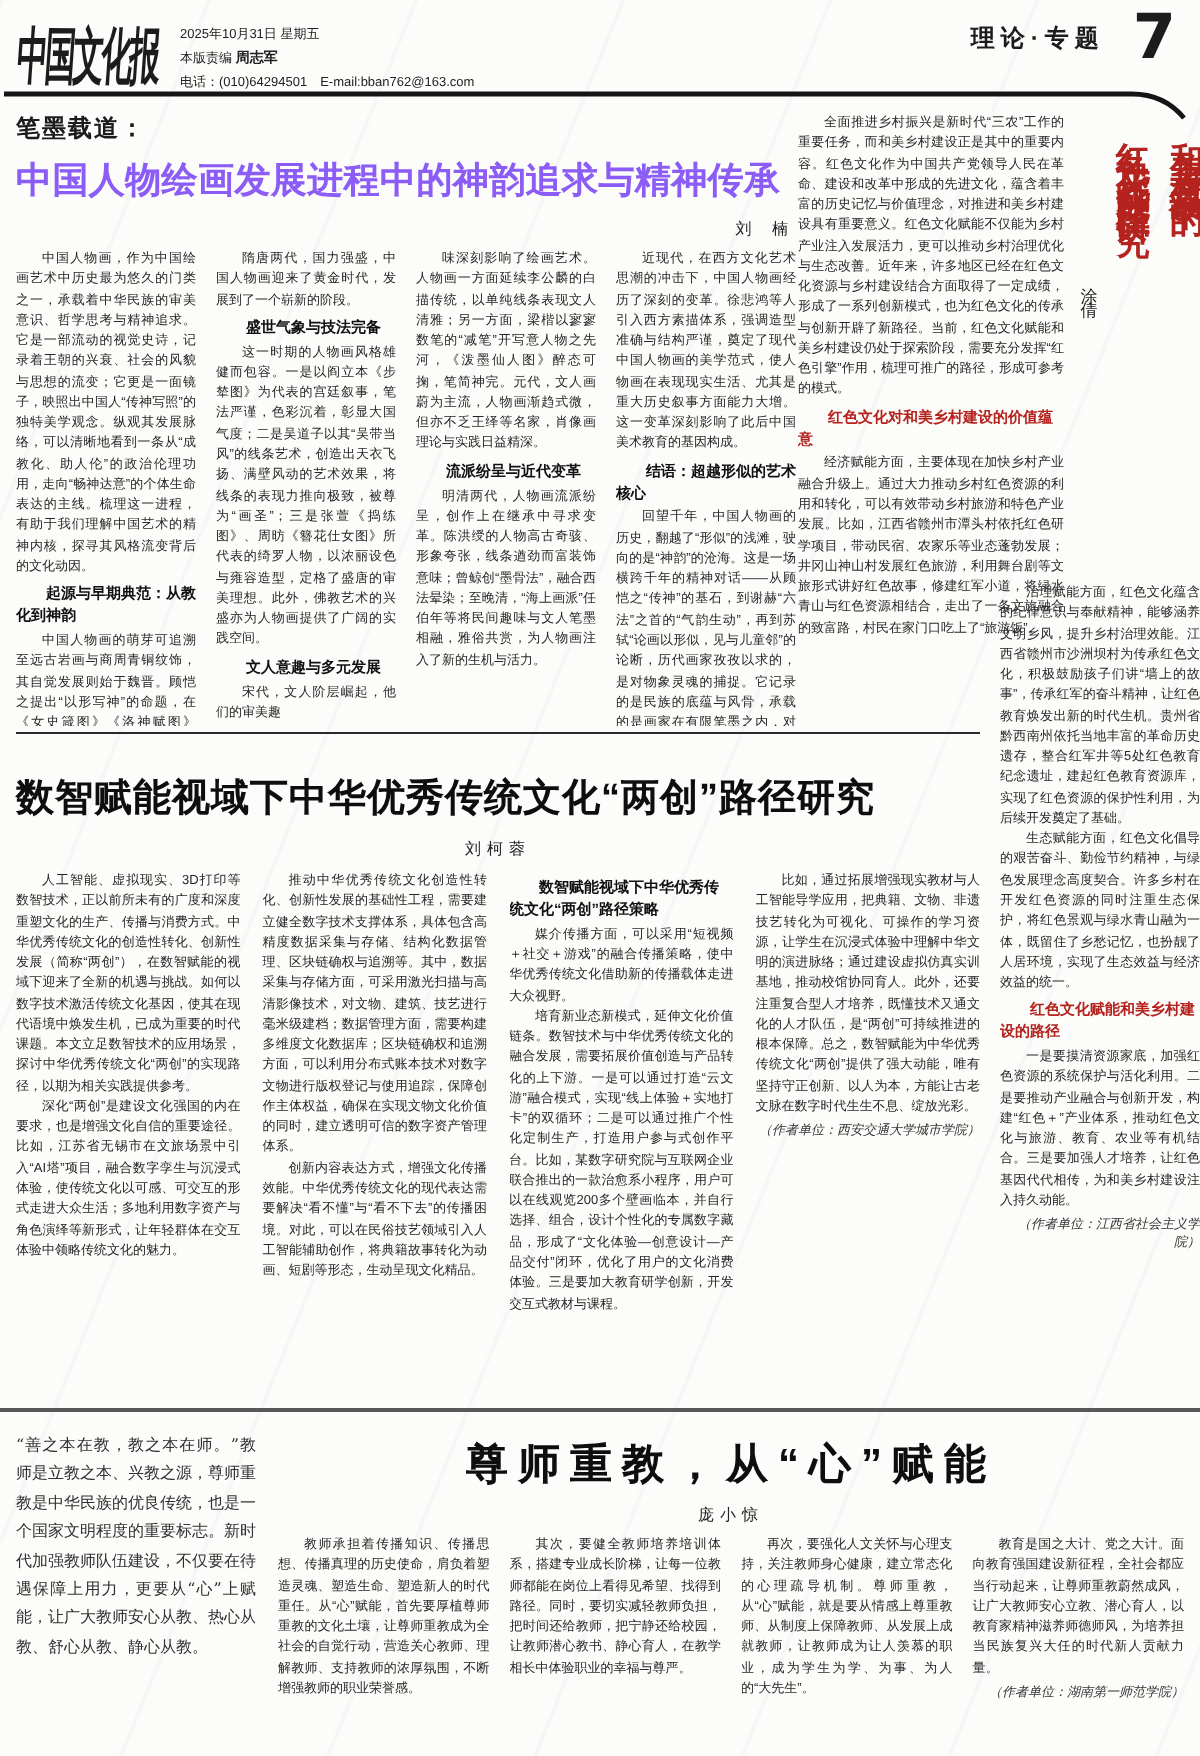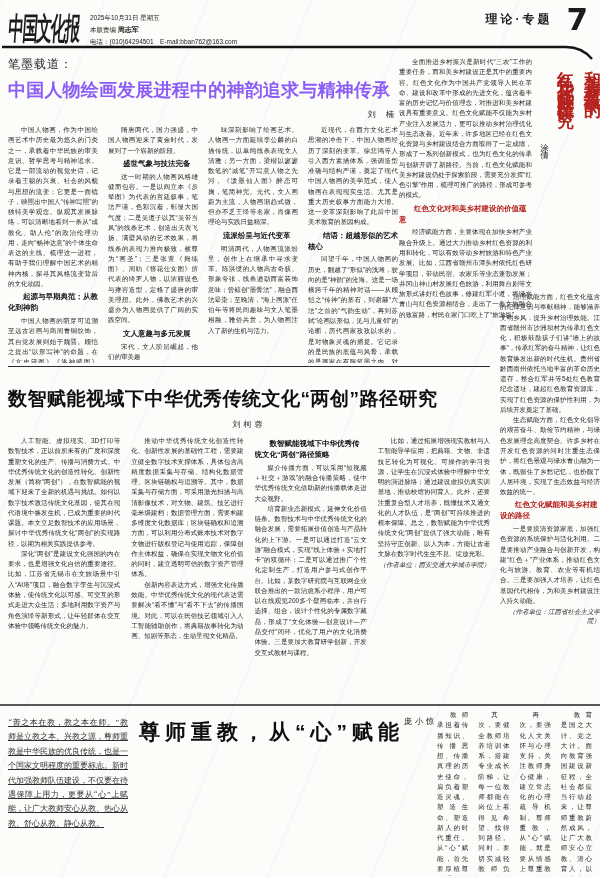--- a/index.html
+++ b/index.html
@@ -28,21 +28,21 @@
   .page-num { font-size:31px; font-weight:bold; line-height:.85; font-family:"DejaVu Sans",sans-serif; }
   .hdr-swoosh { position:absolute; left:0; top:40px; }
   
   .para { font-size:6.5px; line-height:1.58; text-align:justify; text-indent:2em; color:#262626; }
   .sub  { font-size:7.5px; font-weight:bold; line-height:1.45; text-indent:2em; margin:3px 0 2px; color:#111; }
   .sub.red { color:#b5231f; }
   .attr { font-size:6.5px; color:#333; text-align:right; margin-top:2px; font-style:italic; }
   .col { overflow:hidden; }
   
   .painting { position:absolute; left:8px; top:56px; width:390px; }
-  .p-kicker { font-size:12px; font-weight:normal; letter-spacing:1px; }
+  .p-kicker { font-size:12px; font-weight:bold; letter-spacing:1px; }
   .p-title  { font-size:18px; font-weight:bold; white-space:nowrap; letter-spacing:.2px; margin-top:5px; color:#8b5cf6; }
   .p-byline { text-align:right; font-size:8px; letter-spacing:4px; margin:7px 0 5px; color:#222; }
   .p-cols { display:flex; gap:10px; height:238px; }
   .p-cols .col { flex:1; }
   
   .r-col1 { position:absolute; left:399px; top:57px; width:133px; height:306px; }
   .r-col2 { position:absolute; left:500px; top:292px; width:100px; height:408px; }
   .v-title { position:absolute; left:532px; top:57px; height:240px; writing-mode:vertical-rl; }
   .vt { font-size:17px; font-weight:bold; color:#b5231f; letter-spacing:4.5px; margin-left:4px; font-family:"DejaVu Serif","Liberation Serif",serif; }
   .v-author { font-size:8.5px; letter-spacing:7px; padding-top:80px; margin-left:7px; color:#222; }
@@ -50,22 +50,22 @@
   .rule-a { position:absolute; left:8px; top:366px; width:482px; border-top:1.5px solid #2a2a2a; }
   .digital { position:absolute; left:8px; top:372px; width:482px; }
   .d-title { font-size:19px; font-weight:bold; letter-spacing:.5px; margin-top:14px; white-space:nowrap; color:#0e0e0e; }
   .d-byline { text-align:center; font-size:8px; letter-spacing:3px; margin:7px 0 6px; color:#222; }
   .d-cols { display:flex; gap:11px; height:252px; }
   .d-cols .col { flex:1; }
   
   .rule-b { position:absolute; left:0; top:704px; width:600px; border-top:2.5px solid #585858; }
   .teacher { position:absolute; left:8px; top:710px; width:584px; height:166px; display:flex; gap:11px; }
   .t-lead { width:120px; flex:none; font-family:"DejaVu Serif","Liberation Serif",serif;
-            font-size:8px; line-height:1.8; text-align:justify; color:#303030; padding-top:6px; overflow:hidden;text-decoration:underline; }
-  .t-main { flex:1; display:flex; flex-direction:row; }
+            font-size:8px; line-height:1.8; text-align:justify; color:#303030; padding-top:6px; overflow:hidden; }
+  .t-main { flex:1; display:flex; flex-direction:column; }
   .t-title { text-align:center; font-size:21px; font-weight:bold; letter-spacing:5px; margin-top:8px; color:#0e0e0e; }
   .t-byline { text-align:center; font-size:8px; letter-spacing:3px; margin:6px 0 5px; color:#222; }
   .t-cols { display:flex; gap:10px; flex:1; overflow:hidden; }
   .t-cols .col { flex:1; }
 </style>
 </head>
 <body>
 
 <div class="page">
 

